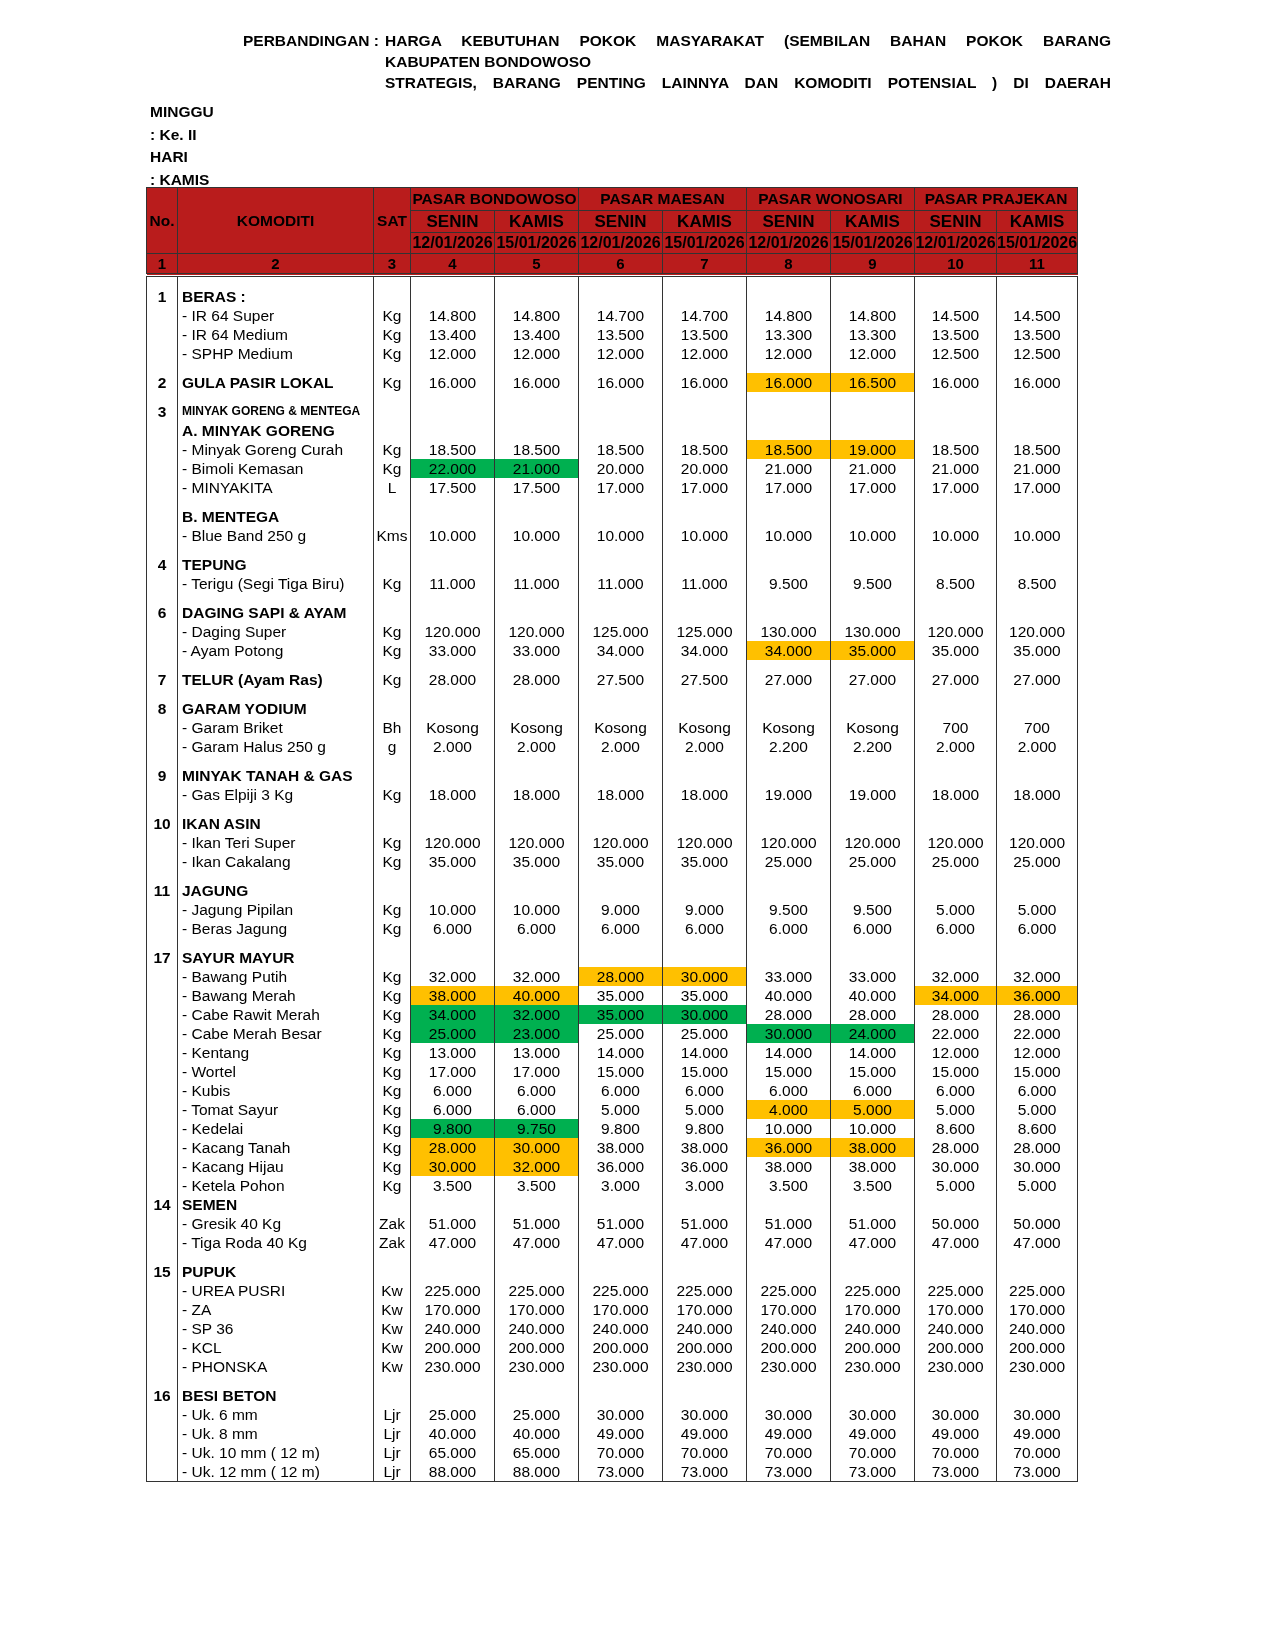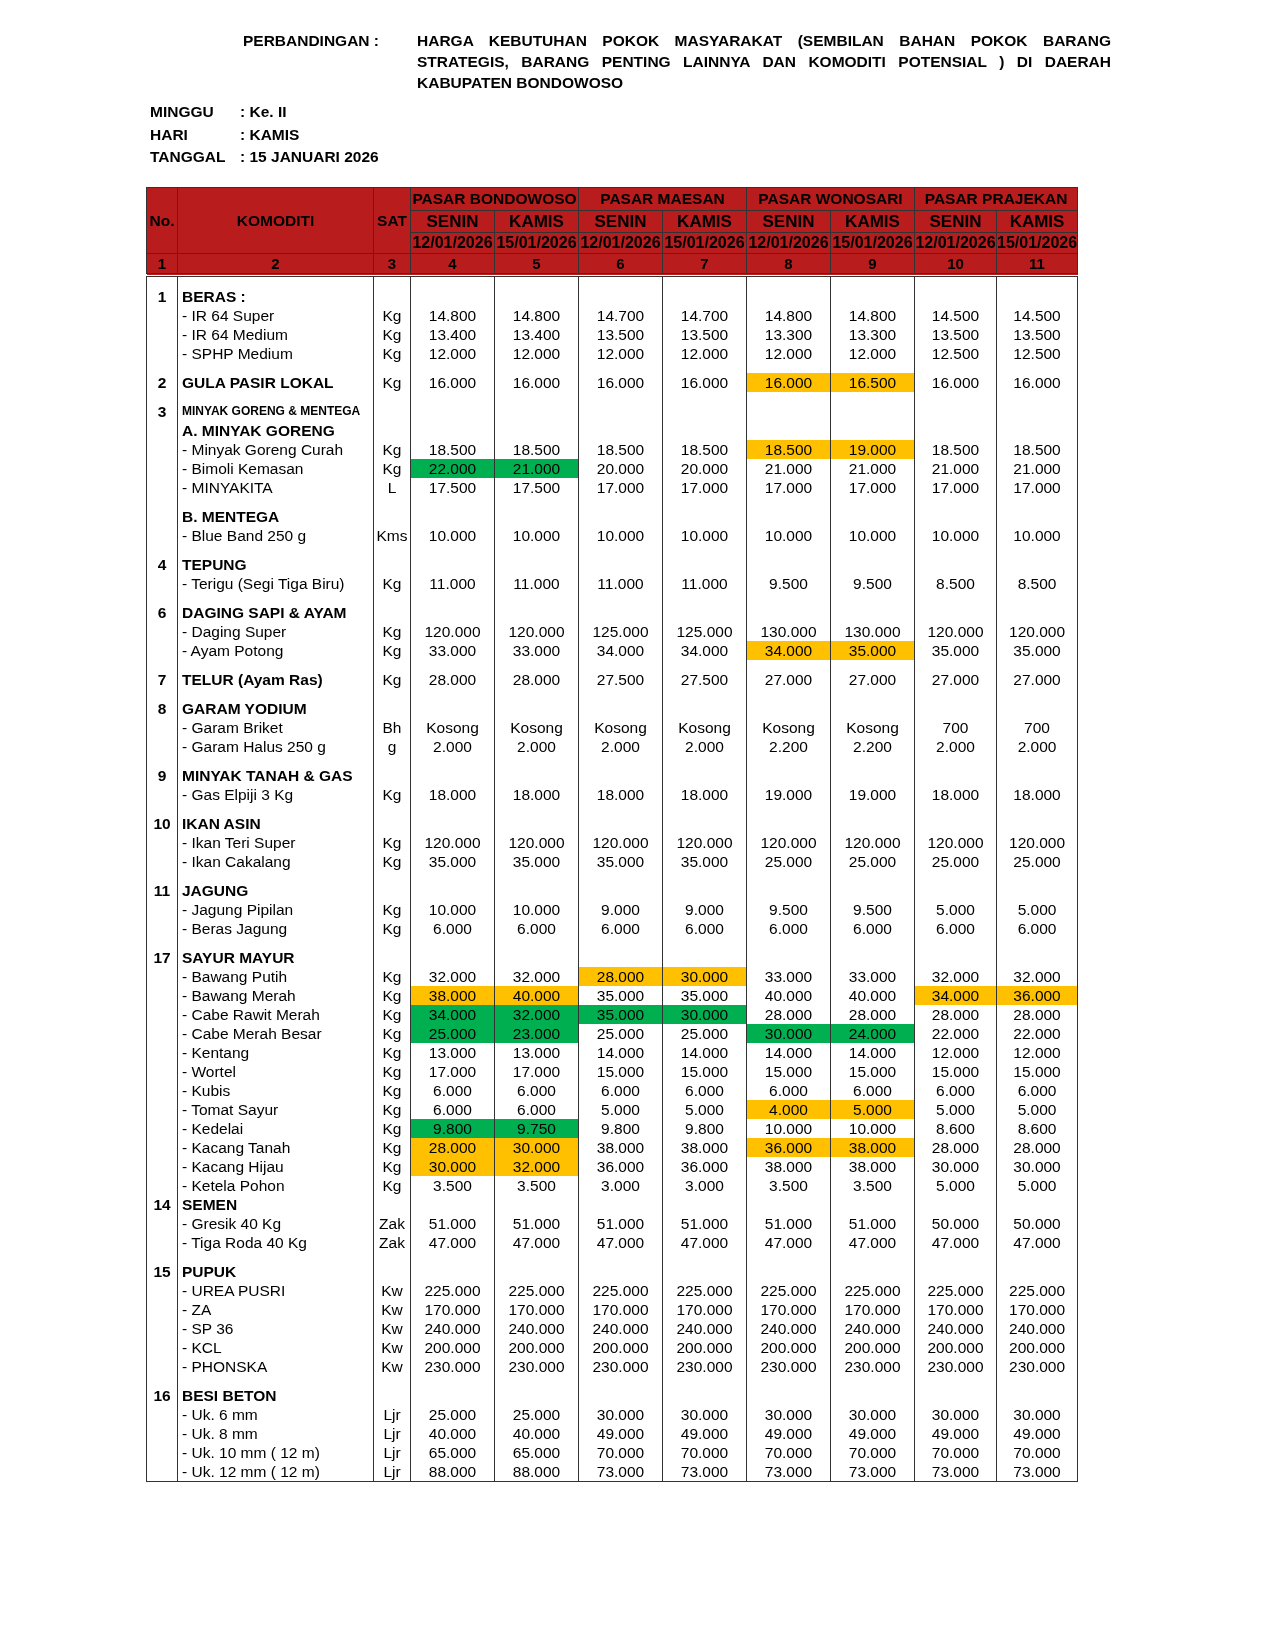--- a/index.html
+++ b/index.html
@@ -1,23 +1,23 @@
 <!DOCTYPE html>
 <html><head>
 <meta charset="utf-8">
 <style>
   html, body { margin: 0; padding: 0; background: #ffffff; }
   body { width: 1275px; height: 1650px; position: relative; font-family: "Liberation Sans", sans-serif; color: #000; }
   .hdr { position: absolute; left: 237px; top: 30px; width: 874px; font-weight: bold; font-size: 15.5px; line-height: 21px; }
   .hdr .lbl { position: absolute; left: 0; top: 0; width: 148px; text-align: center; }
   .hdr .txt { position: absolute; left: 148px; top: 0; width: 726px; text-align: justify; text-align-last: left; }
-  .hdr .txt .line { display: block; text-align: justify; text-align-last: justify; margin-left: 32px; }
+  .hdr .txt .line { display: block; text-align: justify; text-align-last: justify; }
   .hdr .txt .line.last { text-align-last: left; }
   .meta { position: absolute; left: 150px; top: 101px; font-weight: bold; font-size: 15.5px; line-height: 22.5px; }
-  .meta .row { display: flex; }
+  .meta .row { display: flex; flex-direction: column; }
   .meta .k { width: 90px; }
   table.main { position: absolute; left: 146px; top: 187px; border-collapse: collapse; table-layout: fixed; font-size: 15.5px; }
   table.main th, table.main td { border-left: 1.5px solid #333; border-right: 1.5px solid #333; padding: 0; }
   thead th { background: #b91c1c; font-weight: bold; border: 1.5px solid #333; text-align: center; }
   thead .r1 th { height: 22px; font-size: 15.5px; }
   thead .r2 th { height: 21px; font-size: 17px; }
   thead .r3 th { height: 20px; font-size: 16px; }
   thead .r4 th { height: 19px; font-size: 15px; border-bottom: 4px double #333; }
   tbody td { height: 19px; line-height: 19px; text-align: center; white-space: nowrap; }
   tbody td.no { font-weight: bold; text-align: center; }
@@ -29,22 +29,22 @@
   td.hl-yellow { background: #ffc000; }
   td.hl-green { background: #00b050; }
 </style>
 </head>
 <body>
 
 <div class="hdr">
   <div class="lbl">PERBANDINGAN :</div>
   <div class="txt">
     <span class="line">HARGA KEBUTUHAN POKOK MASYARAKAT (SEMBILAN BAHAN POKOK BARANG</span>
+    <span class="line last">KABUPATEN BONDOWOSO</span>
     <span class="line">STRATEGIS, BARANG PENTING LAINNYA DAN KOMODITI POTENSIAL ) DI DAERAH</span>
-    <span class="line last">KABUPATEN BONDOWOSO</span>
   </div>
 </div>
 
 <div class="meta">
   <div class="row">
     <span class="k">MINGGU</span>
     <span>: Ke. II</span>
   </div>
   <div class="row">
     <span class="k">HARI</span>

